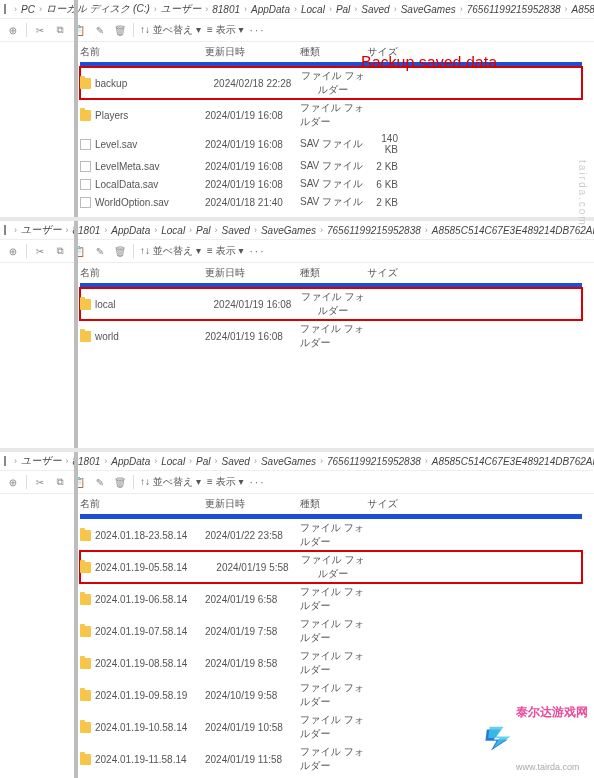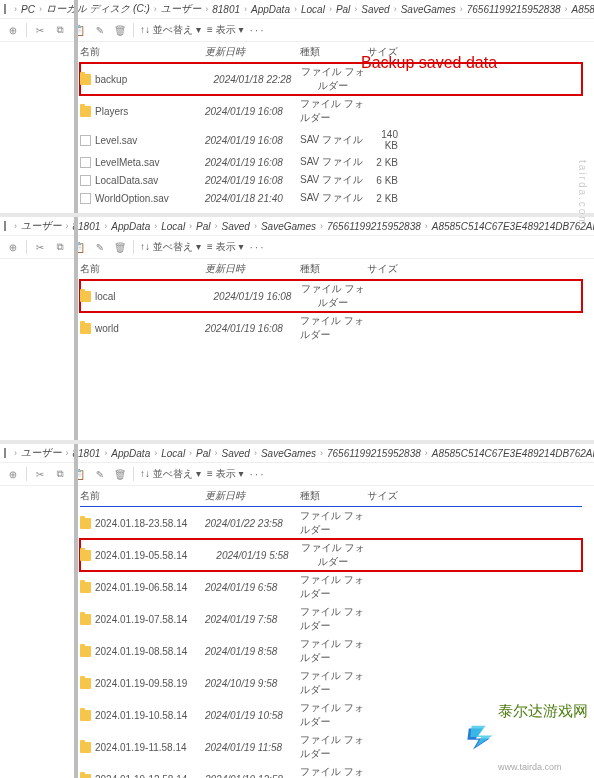--- a/index.html
+++ b/index.html
@@ -30,40 +30,40 @@
     display:flex; align-items:center; gap:6px;
     padding: 4px 6px;
     border-bottom: 1px solid #eee;
     color:#555;
   }
   .tb .ico { width:14px; height:14px; display:inline-flex; align-items:center; justify-content:center; color:#888;}
   .tb .sepv { width:1px; height:14px; background:#ddd; }
   .tb .dots { letter-spacing:2px; color:#666;}
   
   .list { margin-left:80px; margin-right:12px; position:relative;}
-  .list .hdr { display:flex; border-bottom:1px solid #1d4ed8; padding:3px 0; color:#555;}
+  .list .hdr { display:flex; border-bottom:5px solid #1d4ed8; padding:3px 0; color:#555;}
   .row { display:flex; align-items:center; padding:2px 0; color:#555;}
   .c-name { width:125px; display:flex; align-items:center; gap:4px;}
-  .c-date { width:95px;font-style:italic; }
+  .c-date { width:95px; }
   .c-type { width:66px; }
   .c-size { width:40px; text-align:right; padding-right:8px;}
   .fico { width:11px; height:11px; display:inline-block;}
   .fico.folder { background:#f6c54a; border-radius:1px; position:relative;}
   .fico.folder::before{content:"";position:absolute;top:-2px;left:0;width:5px;height:3px;background:#f6c54a;border-radius:1px 1px 0 0;}
   .fico.file { border:1px solid #bbb; background:#fff;}
   .hl { outline:2px solid #d80000; outline-offset:-1px;text-align:center;}
   .edgebar { position:absolute; left:74px; top:0; bottom:0; width:4px; background:#bdbdbd; }
   
   .annot1 { color:#d80000; font-size:16px; position:absolute; }
   .annot2 { color:#d80000; font-size:13px; line-height:1.25; position:absolute; width:260px;}
   
   .wm { position:fixed; right:6px; top:160px; writing-mode:vertical-rl; color:#ccc; font-size:10px; letter-spacing:2px;}
   .logo { position:fixed; right:6px; bottom:6px; display:flex; align-items:center; gap:4px;}
   .logo .lmark { width:28px; height:28px; }
-  .logo .ltxt { color:#4d7c0f; font-weight:normal; font-size:15px;}
+  .logo .ltxt { color:#ec4899; font-weight:bold; font-size:12px;}
   .logo .lsub { color:#aaa; font-size:9px; display:block;margin-top:41px;}
 </style>
 </head>
 <body>
 
 <div class="pane">
   <div class="crumb" id="crumb1">
       <span class="sq"></span>
       <span class="sep">›</span>
       <span class="seg">PC</span>
@@ -108,21 +108,21 @@
       <div class="c-date">更新日時</div>
       <div class="c-type">種類</div>
       <div class="c-size">サイズ</div>
     </div>
     <div id="rows1">
         <div class="row hl">
           <div class="c-name">
             <span class="fico folder"></span>
             <span>backup</span>
           </div>
-          <div class="c-date">2024/01/18 22:28</div>
+          <div class="c-date">2024/02/18 22:28</div>
           <div class="c-type">ファイル フォルダー</div>
           <div class="c-size"></div>
         </div>
         <div class="row">
           <div class="c-name">
             <span class="fico folder"></span>
             <span>Players</span>
           </div>
           <div class="c-date">2024/01/19 16:08</div>
           <div class="c-type">ファイル フォルダー</div>

